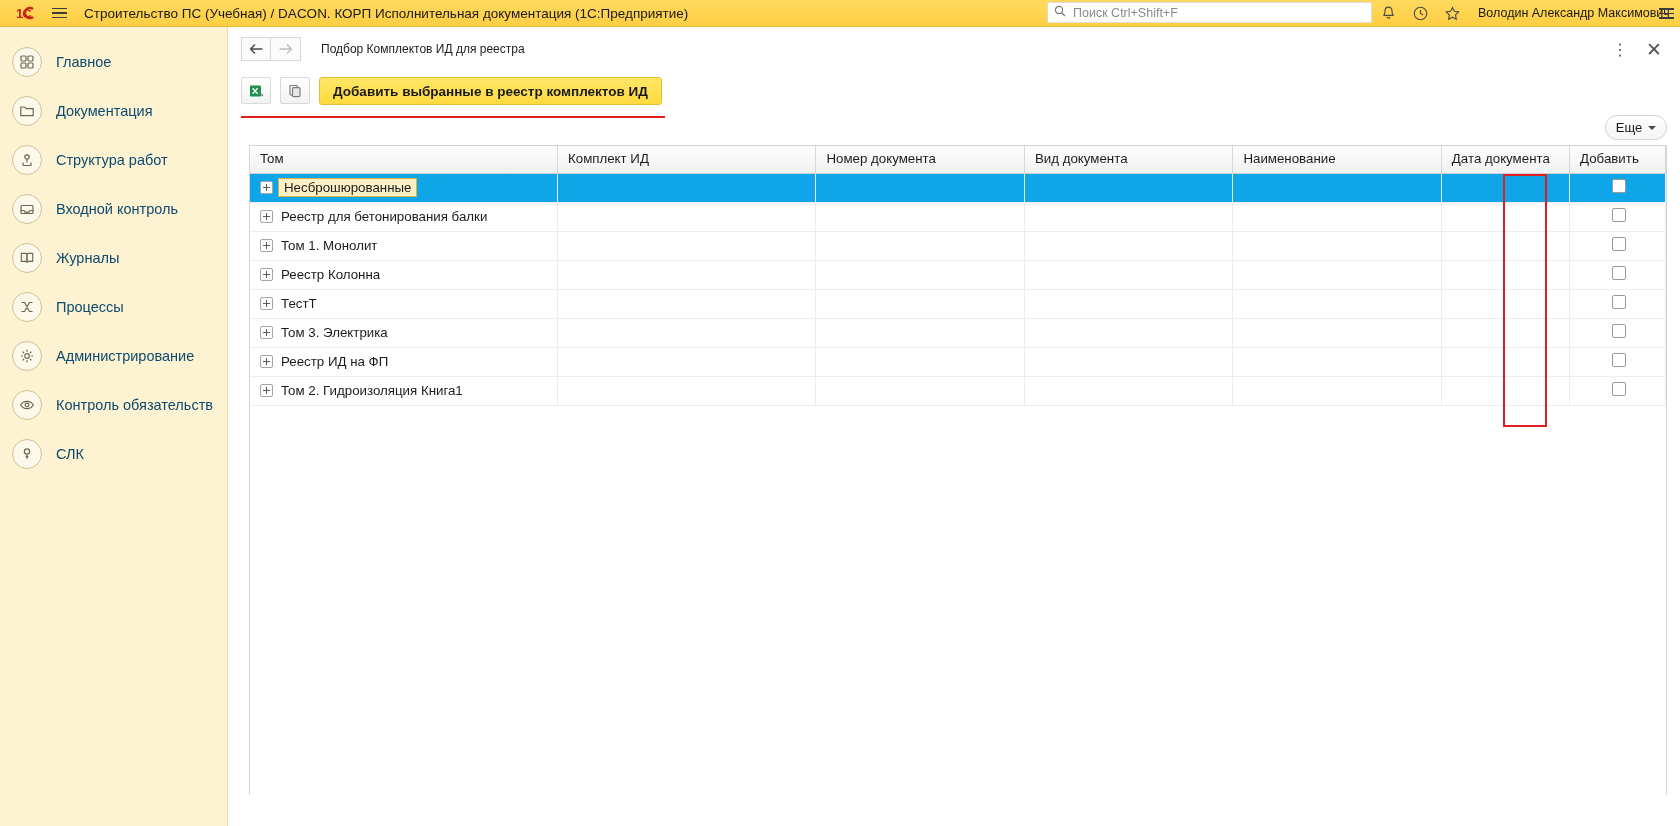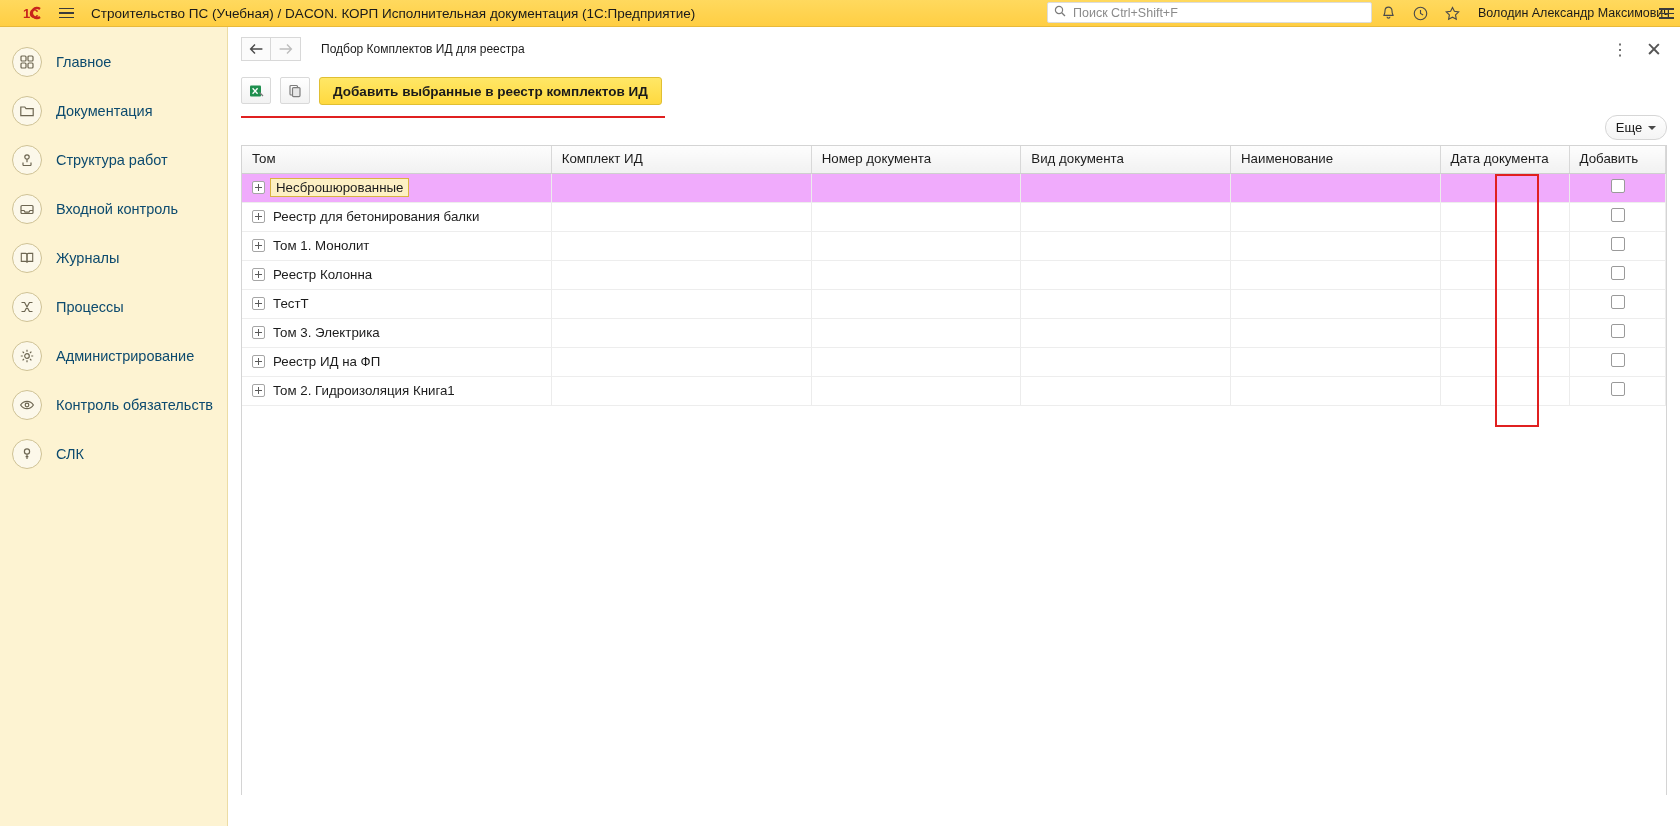--- a/index.html
+++ b/index.html
@@ -14,21 +14,21 @@
   }
 
   
   .topbar {
     position: relative;
     height: 27px;
     background: #ffd45b;
     background: linear-gradient(#ffd95e, #ffce43);
     display: flex;
     align-items: center;
-    padding: 0 21px;
+    padding: 0 14px;
     border-bottom: 1px solid #e8b93a;
   }
   .logo-1c {
     width: 30px; height: 20px;
     display: flex; align-items: center; justify-content: center;
     color: #c8241c;
     font-weight: bold;
     font-size: 13px;
     letter-spacing: -1px;
   }
@@ -223,21 +223,21 @@
   }
   .caret-down {
     width: 0; height: 0;
     border-left: 4px solid transparent;
     border-right: 4px solid transparent;
     border-top: 4px solid #4a4a4a;
   }
 
   
   .table-area {
-    margin: 0 13px 0 13px;
+    margin: 0 13px 0 21px;
     border: 1px solid #d4d4d4;
     border-bottom: 0;
     height: 650px;
     position: relative;
     overflow: hidden;
     background: #fff;
   }
   table.grid {
     width: 100%;
     border-collapse: collapse;
@@ -257,21 +257,21 @@
   table.grid td {
     border-right: 1px solid #ececec;
     border-bottom: 1px solid #ededed;
     height: 29px;
     padding: 0 8px 0 10px;
     font-size: 13.3px;
     color: #1c1c1c;
     overflow: hidden;
     white-space: nowrap;
   }
-  tr.row-selected td { background: #f0abfc; }
+  tr.row-selected td { background: #0ea5e9; }
   .tom-cell { display: flex; align-items: center; gap: 8px; }
   .expander {
     width: 13px; height: 13px;
     border: 1px solid #a6a6a6;
     border-radius: 2px;
     background: #fff;
     position: relative;
     flex: none;
     cursor: pointer;
   }

